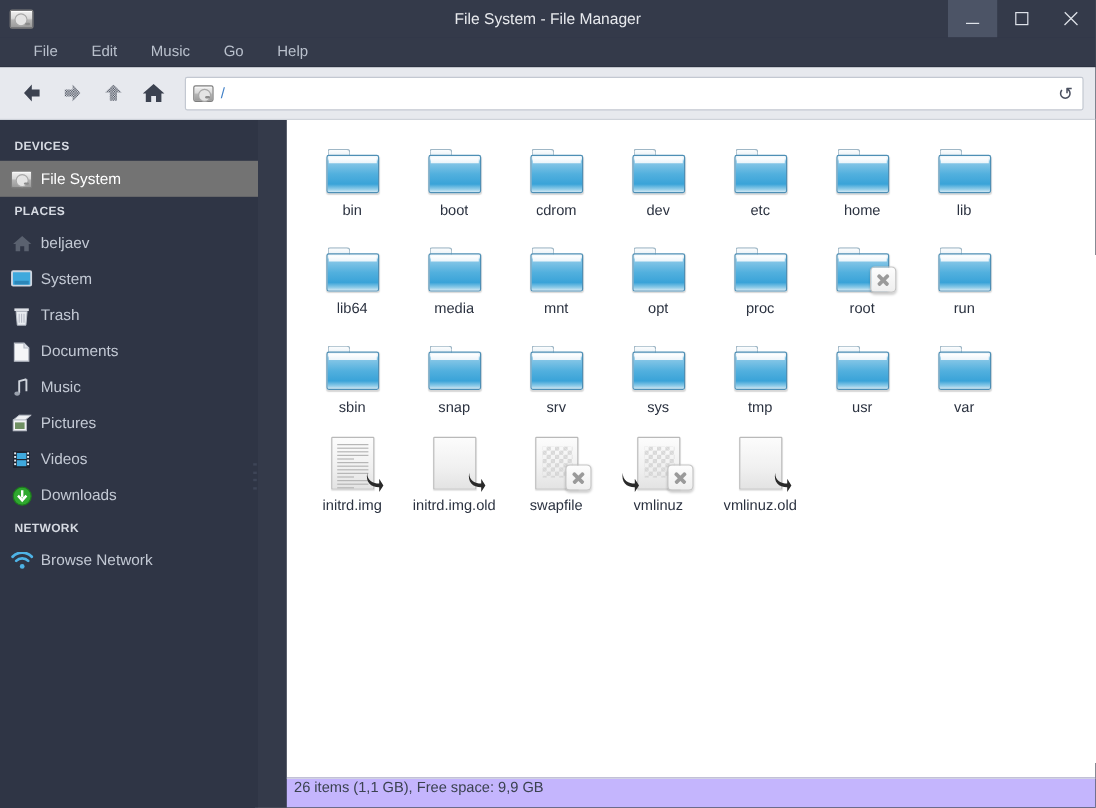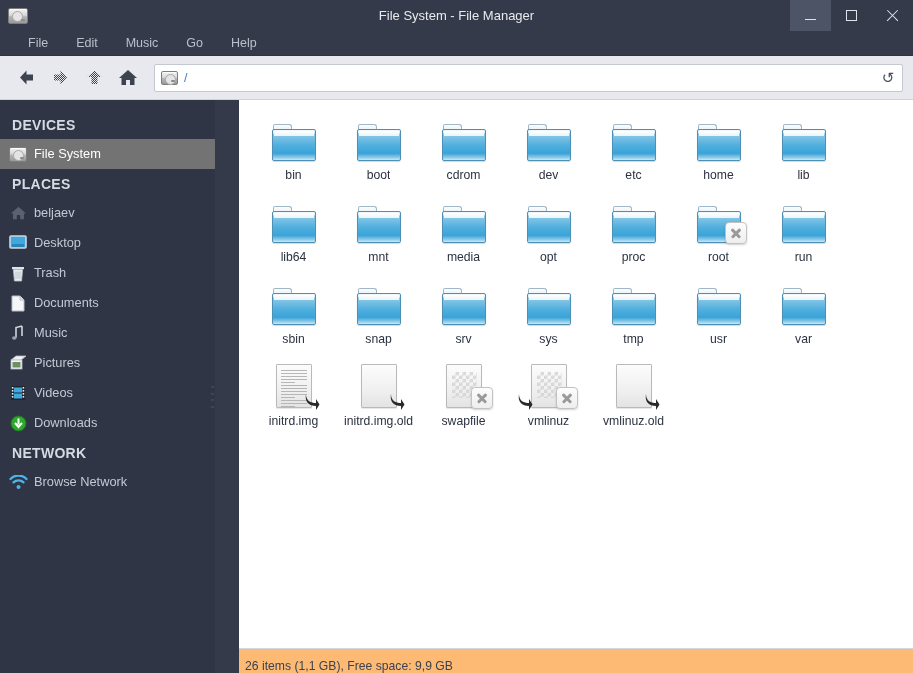--- a/index.html
+++ b/index.html
@@ -126,21 +126,21 @@
   
   .sidebar {
     width: 215px; flex: 0 0 215px;
     background: #2f3545;
     padding-top: 10px;
     position: relative;
     overflow: hidden;
   }
   .side-group {
     color: #d6dae2;
-    font-size: 14px; font-weight: bold;
+    font-size: 10px; font-weight: bold;
     letter-spacing: .3px;
     padding: 7px 0 6px 12px;
   }
   .side-item {
     height: 30px;
     display: flex; align-items: center;
     padding-left: 34px;
     color: #c3c9d4; font-size: 12.8px;
     position: relative;
   }
@@ -266,23 +266,23 @@
   .em-link {
     position: absolute;
     width: 17px; height: 18px;
   }
   .em-link.pos-br { right: -2px; bottom: -1px; }
   .em-link.pos-bl { left: -9px; bottom: -1px; }
 
   
   .statusbar {
     height: 25px; flex: 0 0 25px;
-    background: #fdba74;
+    background: #c4b5fd;
     border-top: 1px solid #d4d8de;
-    display: flex; align-items: flex-end;
+    display: flex; align-items: flex-start;
     padding-left: 6px;
     color: #3b4250; font-size: 12.2px;
   }
 </style>
 </head>
 <body>
 
 <div id="app">
 
   <div class="titlebar">
@@ -374,21 +374,21 @@
         <span class="side-label">beljaev</span>
       </div>
 
       <div class="side-item">
         <span class="side-ic">
           <svg width="18" height="16" viewBox="0 0 18 16">
             <rect x="1" y="1" width="16" height="12" rx="1" fill="#3fa9dd" stroke="#cfd6e0" stroke-width="1.6"></rect>
             <rect x="3" y="9" width="12" height="3" fill="#2b86b8"></rect>
           </svg>
         </span>
-        <span class="side-label">Desktop</span>
+        <span class="side-label">System</span>
       </div>
 
       <div class="side-item">
         <span class="side-ic">
           <svg width="14" height="17" viewBox="0 0 14 17">
             <rect x="1" y="2" width="12" height="2.2" fill="#dfe2e8"></rect>
             <path d="M2.4 4.5 L11.6 4.5 L10.6 16 L3.4 16 Z" fill="#e9ecf1" stroke="#b7bcc6" stroke-width=".8"></path>
             <path d="M5 6.5 L5 14 M7 6.5 L7 14 M9 6.5 L9 14" stroke="#b7bcc6" stroke-width=".9"></path>
           </svg>
         </span>
@@ -553,30 +553,30 @@
               </div>
               <div class="item-label">lib64</div>
             </div>
             <div class="item">
               <div class="item-icon">
                 <div class="folder">
                   <div class="tab"></div>
                   <div class="body-f"></div>
                 </div>
               </div>
+              <div class="item-label">media</div>
+            </div>
+            <div class="item">
+              <div class="item-icon">
+                <div class="folder">
+                  <div class="tab"></div>
+                  <div class="body-f"></div>
+                </div>
+              </div>
               <div class="item-label">mnt</div>
-            </div>
-            <div class="item">
-              <div class="item-icon">
-                <div class="folder">
-                  <div class="tab"></div>
-                  <div class="body-f"></div>
-                </div>
-              </div>
-              <div class="item-label">media</div>
             </div>
             <div class="item">
               <div class="item-icon">
                 <div class="folder">
                   <div class="tab"></div>
                   <div class="body-f"></div>
                 </div>
               </div>
               <div class="item-label">opt</div>
             </div>

